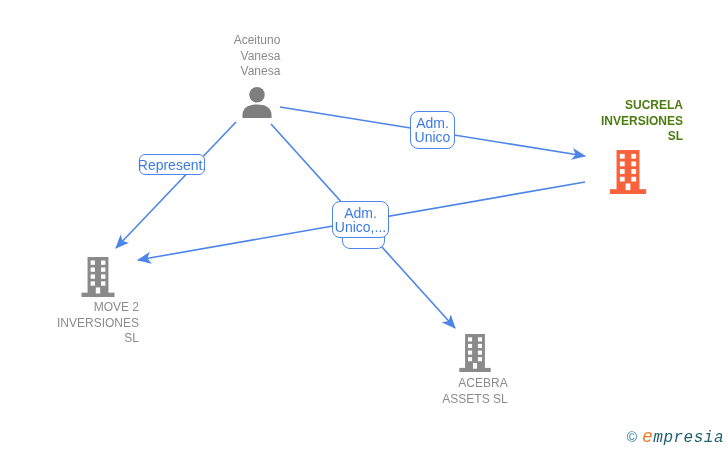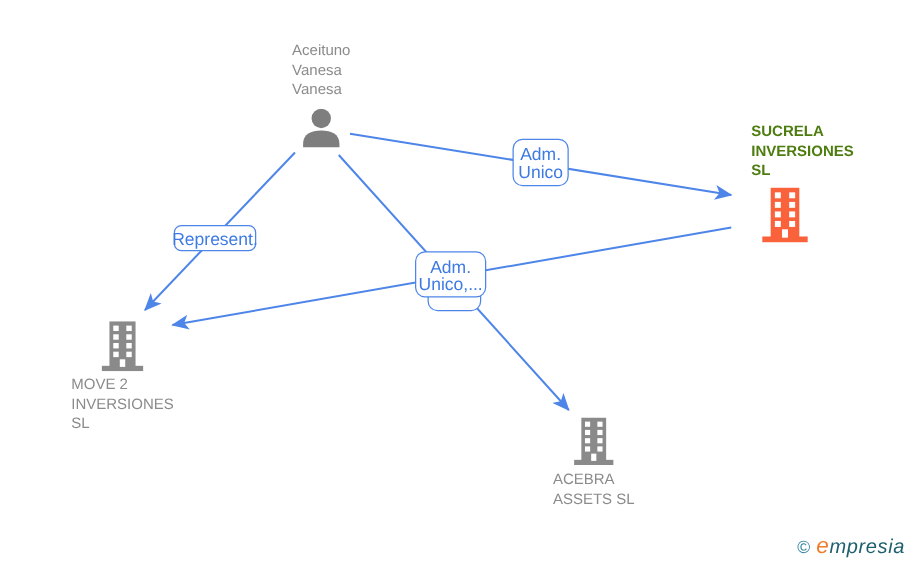--- a/index.html
+++ b/index.html
@@ -5,21 +5,21 @@
   * { margin:0; padding:0; box-sizing:border-box; }
   html,body { background:#ffffff; }
   #canvas {
     position:relative; width:728px; height:450px; background:#ffffff;
     font-family:"Liberation Sans", sans-serif; overflow:hidden;
   }
   #edge-layer { position:absolute; left:0; top:0; width:728px; height:450px; z-index:1; }
   .edge { stroke:#4d85e8; stroke-width:1.6; fill:none; }
 
   .node { position:absolute; display:flex; flex-direction:column; align-items:center; z-index:3; }
-  .node-label { font-size:12px; line-height:15.5px; color:#8b8b8b; text-align:left; white-space:nowrap; }
+  .node-label { font-size:12px; line-height:15.5px; color:#8b8b8b; text-align:right; white-space:nowrap; }
   .node-label.bold { font-weight:bold; color:#4d7c0f;margin-left:28px; }
   .icon-gray  { fill:#7e7e7e; }
   .icon-gray2 { fill:#8a8a8a; }
   .icon-orange { fill:#f9623a; }
 
   .edge-label {
     position:absolute; z-index:4; background:#ffffff;
     border:1.5px solid #4d85e8; border-radius:8px;
     color:#3d7ae4; font-size:14px; line-height:14px; text-align:center;
     display:flex; flex-direction:column; align-items:center; justify-content:center;
@@ -28,21 +28,21 @@
   .edge-label-behind {
     position:absolute; z-index:2; background:#ffffff;
     border:1.5px solid #4d85e8; border-radius:8px;
   }
 
   #footer-logo {
     position:absolute; right:4px; bottom:3px; z-index:5;
     display:flex; align-items:baseline; gap:5px; cursor:pointer;
   }
   #footer-logo .copy { color:#2b7f9e; font-size:14px; }
-  #footer-logo .brand { font-family:Liberation Sans, sans-serif; font-style:italic; font-size:16px; letter-spacing:0.5px; }
+  #footer-logo .brand { font-family:Liberation Mono, monospace; font-style:italic; font-size:16px; letter-spacing:0.5px; }
   #footer-logo .brand .e { color:#ee7d2f; font-size:18px; }
   #footer-logo .brand .rest { color:#1d5f6d; }
 </style>
 </head>
 <body>
 
 <div id="canvas">
 
   <svg id="edge-layer">
     <defs>
@@ -128,21 +128,21 @@
       <div>ACEBRA</div>
       <div>ASSETS  SL</div>
     </div>
   </div>
 
   <div class="edge-label" style="left:410px; top:111px; width:45px; height:38px;">
     <div>Adm.</div>
     <div>Unico</div>
   </div>
 
-  <div class="edge-label" style="left:139px; top:180px; width:66px; height:21px; border-radius:6px;">
+  <div class="edge-label" style="left:139px; top:154px; width:66px; height:21px; border-radius:6px;">
     <div>Represent.</div>
   </div>
 
   <div class="edge-label-behind" style="left:342px; top:209px; width:43px; height:40px;"></div>
   <div class="edge-label" style="left:332px; top:201px; width:57px; height:37px;">
     <div>Adm.</div>
     <div>Unico,...</div>
   </div>
 
   <div id="footer-logo">

